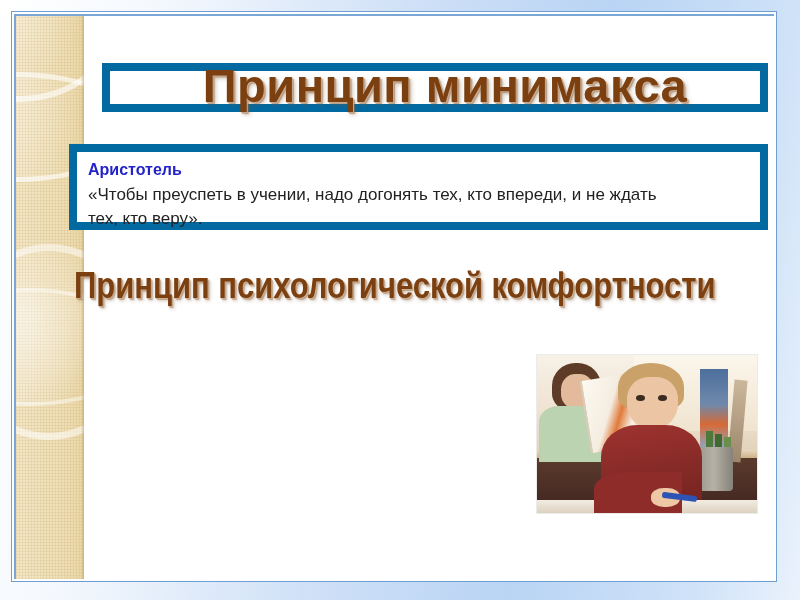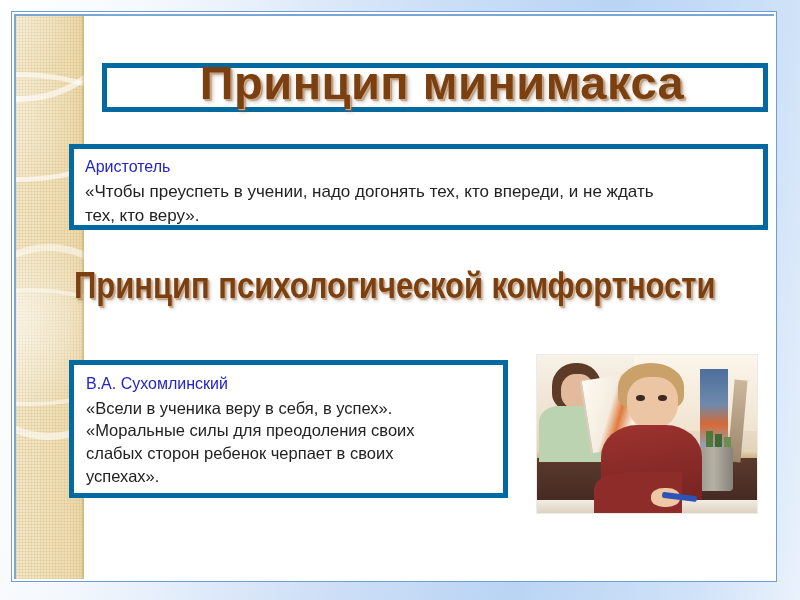--- a/index.html
+++ b/index.html
@@ -61,21 +61,21 @@
            border-color:rgba(255,255,255,.45); }
   #band .edge{
     position:absolute; right:0; top:0; width:3px; height:100%;
     background:linear-gradient(90deg,rgba(205,176,118,0),rgba(186,155,96,.55));
   }
 
   
   .goldbox{
     position:absolute;
     background:#ffffff;
-    border:5px solid #0369a1;
+    border:8px solid #0369a1;
   }
 
   
   #title-box{
     left:86px; top:47px;
     width:666px; height:49px;
   }
   #title-text{
     position:absolute;
     left:-12px; top:-13px;
@@ -93,21 +93,21 @@
   }
 
   
   #aristotle-box{
     left:53px; top:128px;
     width:699px; height:86px;
     padding:7px 11px 0 11px;
   }
   .author{
     font-size:16px;
-    font-weight:400;
+    font-weight:700;
     color:#2323c8;
     line-height:1.35;
     margin-bottom:2px;
   }
   .quote{
     font-size:17px;
     color:#222222;
     line-height:1.42;
   }
 
@@ -217,27 +217,20 @@
       </div>
 
       <div id="aristotle-box" class="goldbox">
         <div class="author">Аристотель</div>
         <div class="quote">«Чтобы преуспеть в учении, надо догонять тех,  кто впереди, и не ждать</div>
         <div class="quote">тех, кто веру».</div>
       </div>
 
       <div id="subtitle">Принцип психологической комфортности</div>
 
-      <div id="sukhomlinsky-box" class="goldbox">
-        <div class="author">В.А. Сухомлинский</div>
-        <div class="quote">«Всели в ученика веру в себя, в успех».</div>
-        <div class="quote">«Моральные силы для преодоления своих</div>
-        <div class="quote">слабых сторон ребенок черпает в своих</div>
-        <div class="quote">успехах».</div>
-      </div>
 
       <div id="photo">
         <div class="layer ph-wall"></div>
         <div class="layer ph-wall-warm"></div>
         <div class="layer ph-deskline"></div>
         <div class="layer ph-floor"></div>
         <div class="layer ph-g-hair"></div>
         <div class="layer ph-g-face"></div>
         <div class="layer ph-g-body"></div>
         <div class="layer ph-book"></div>

